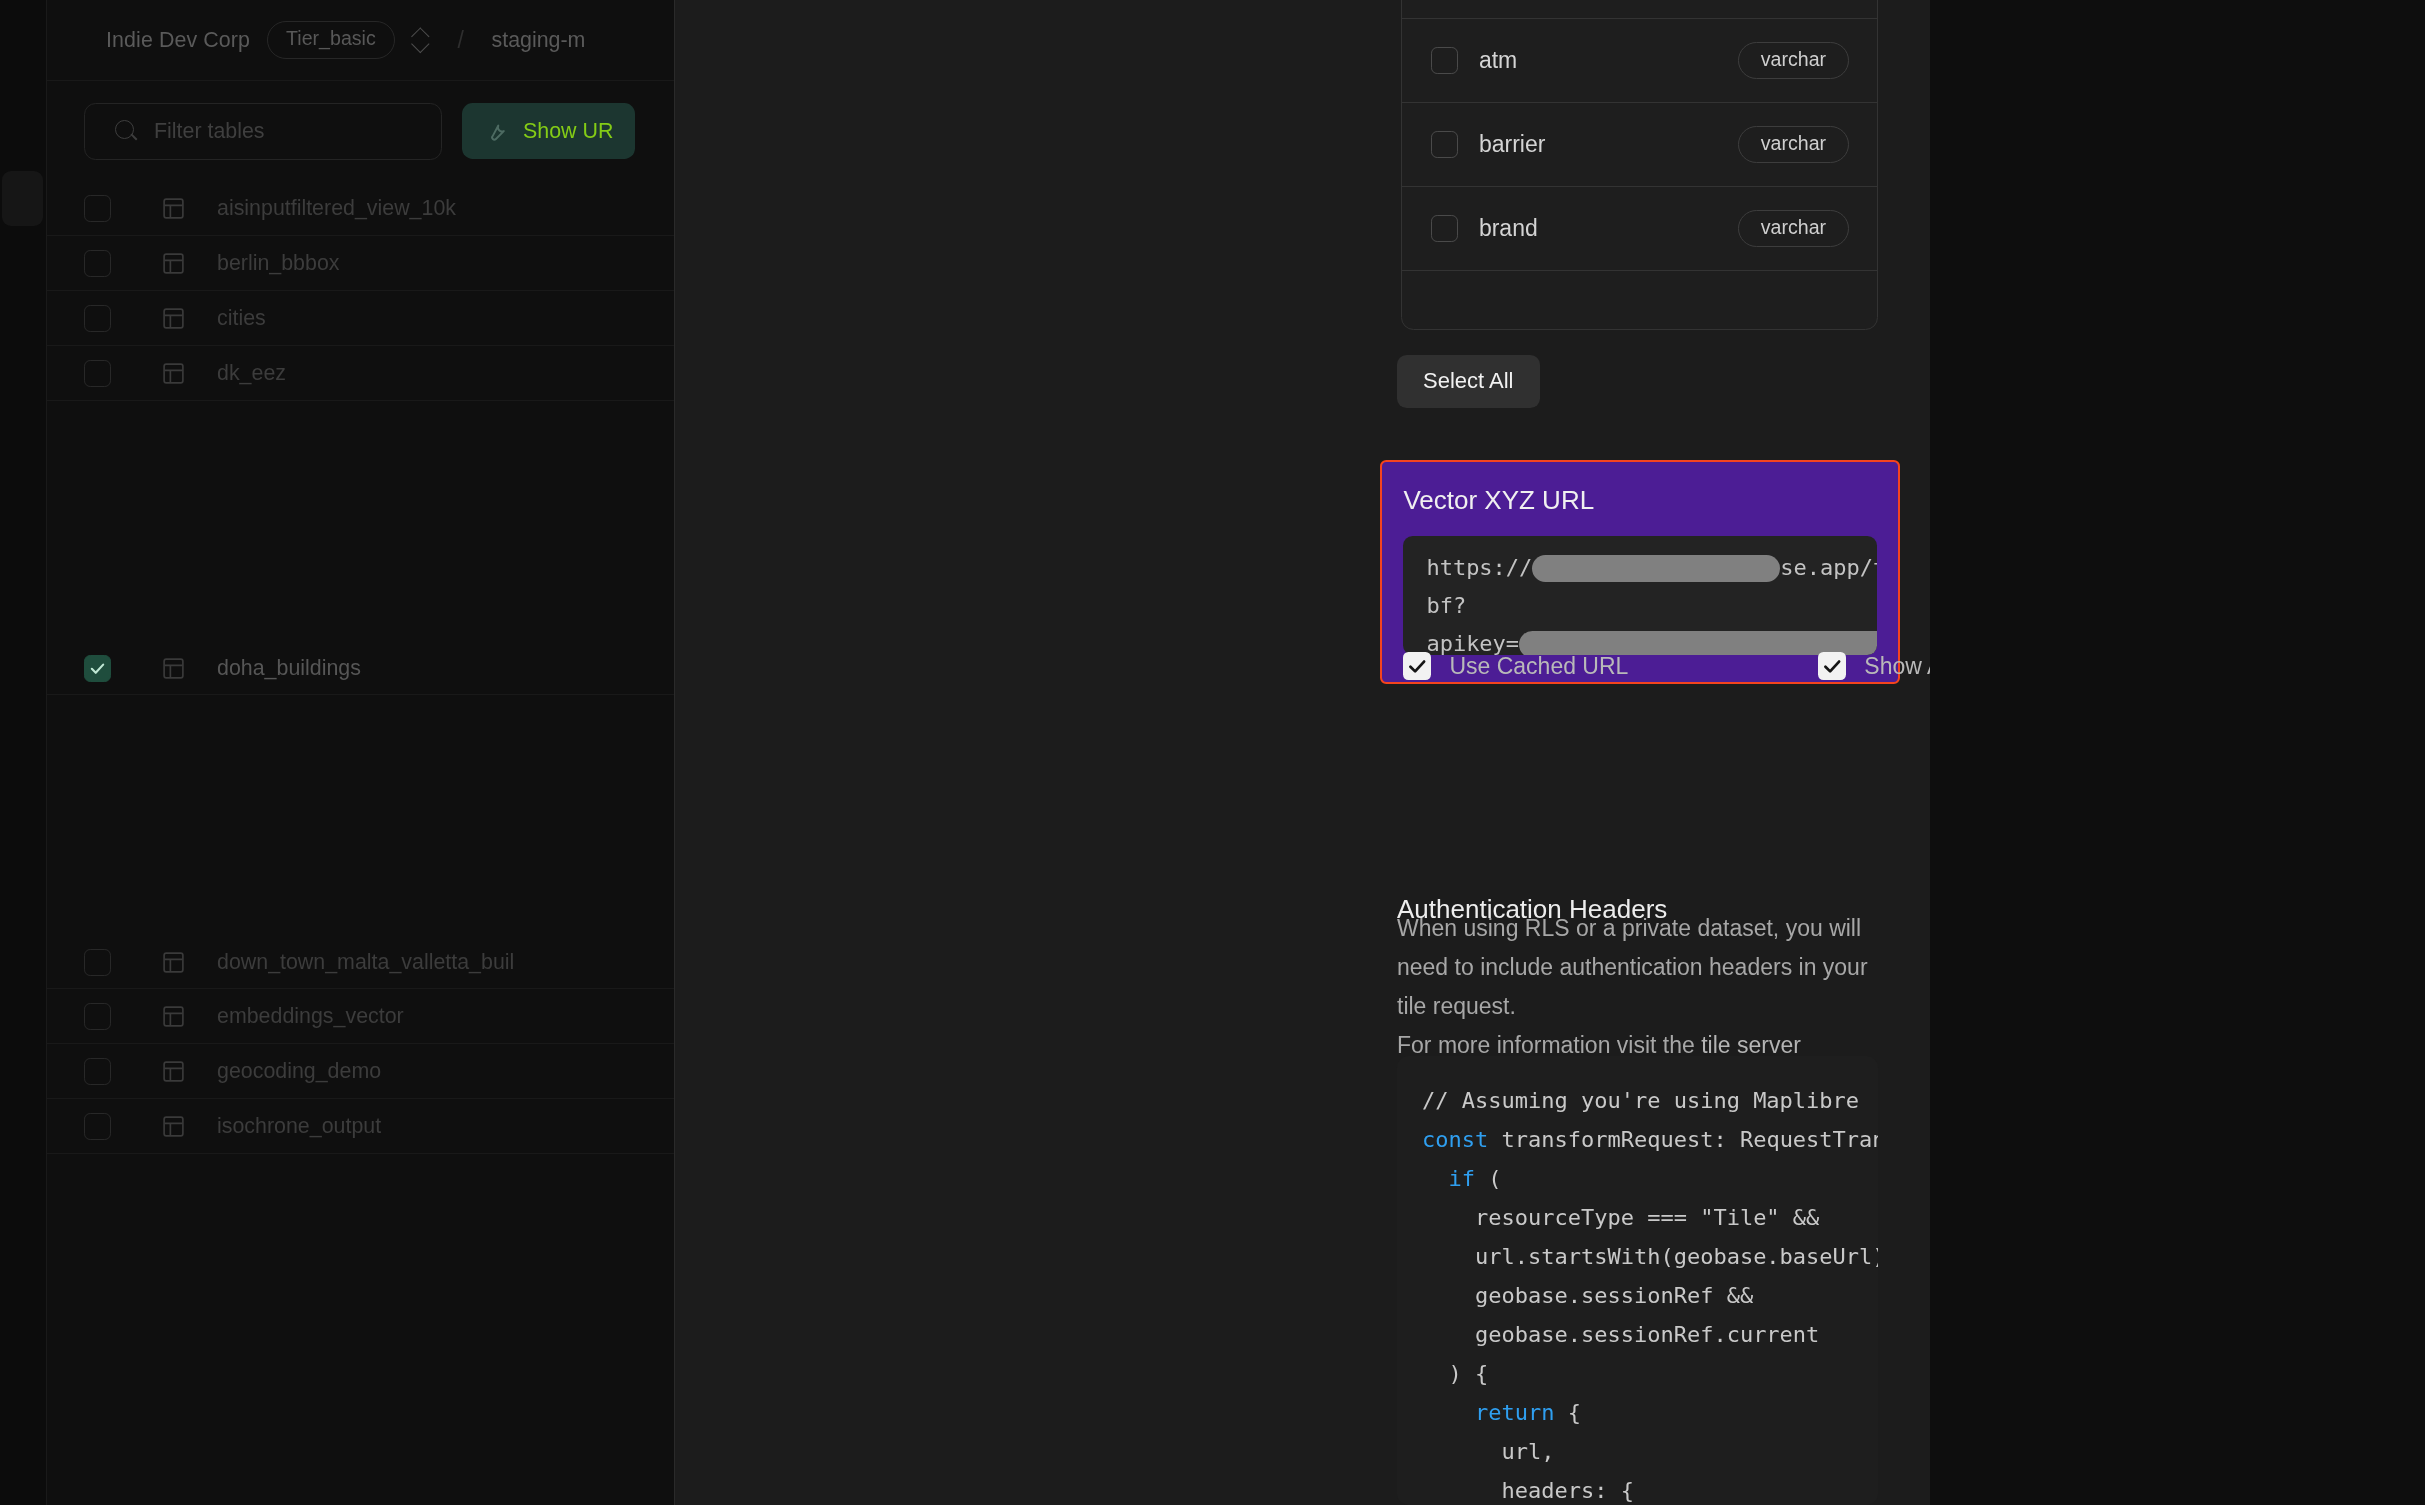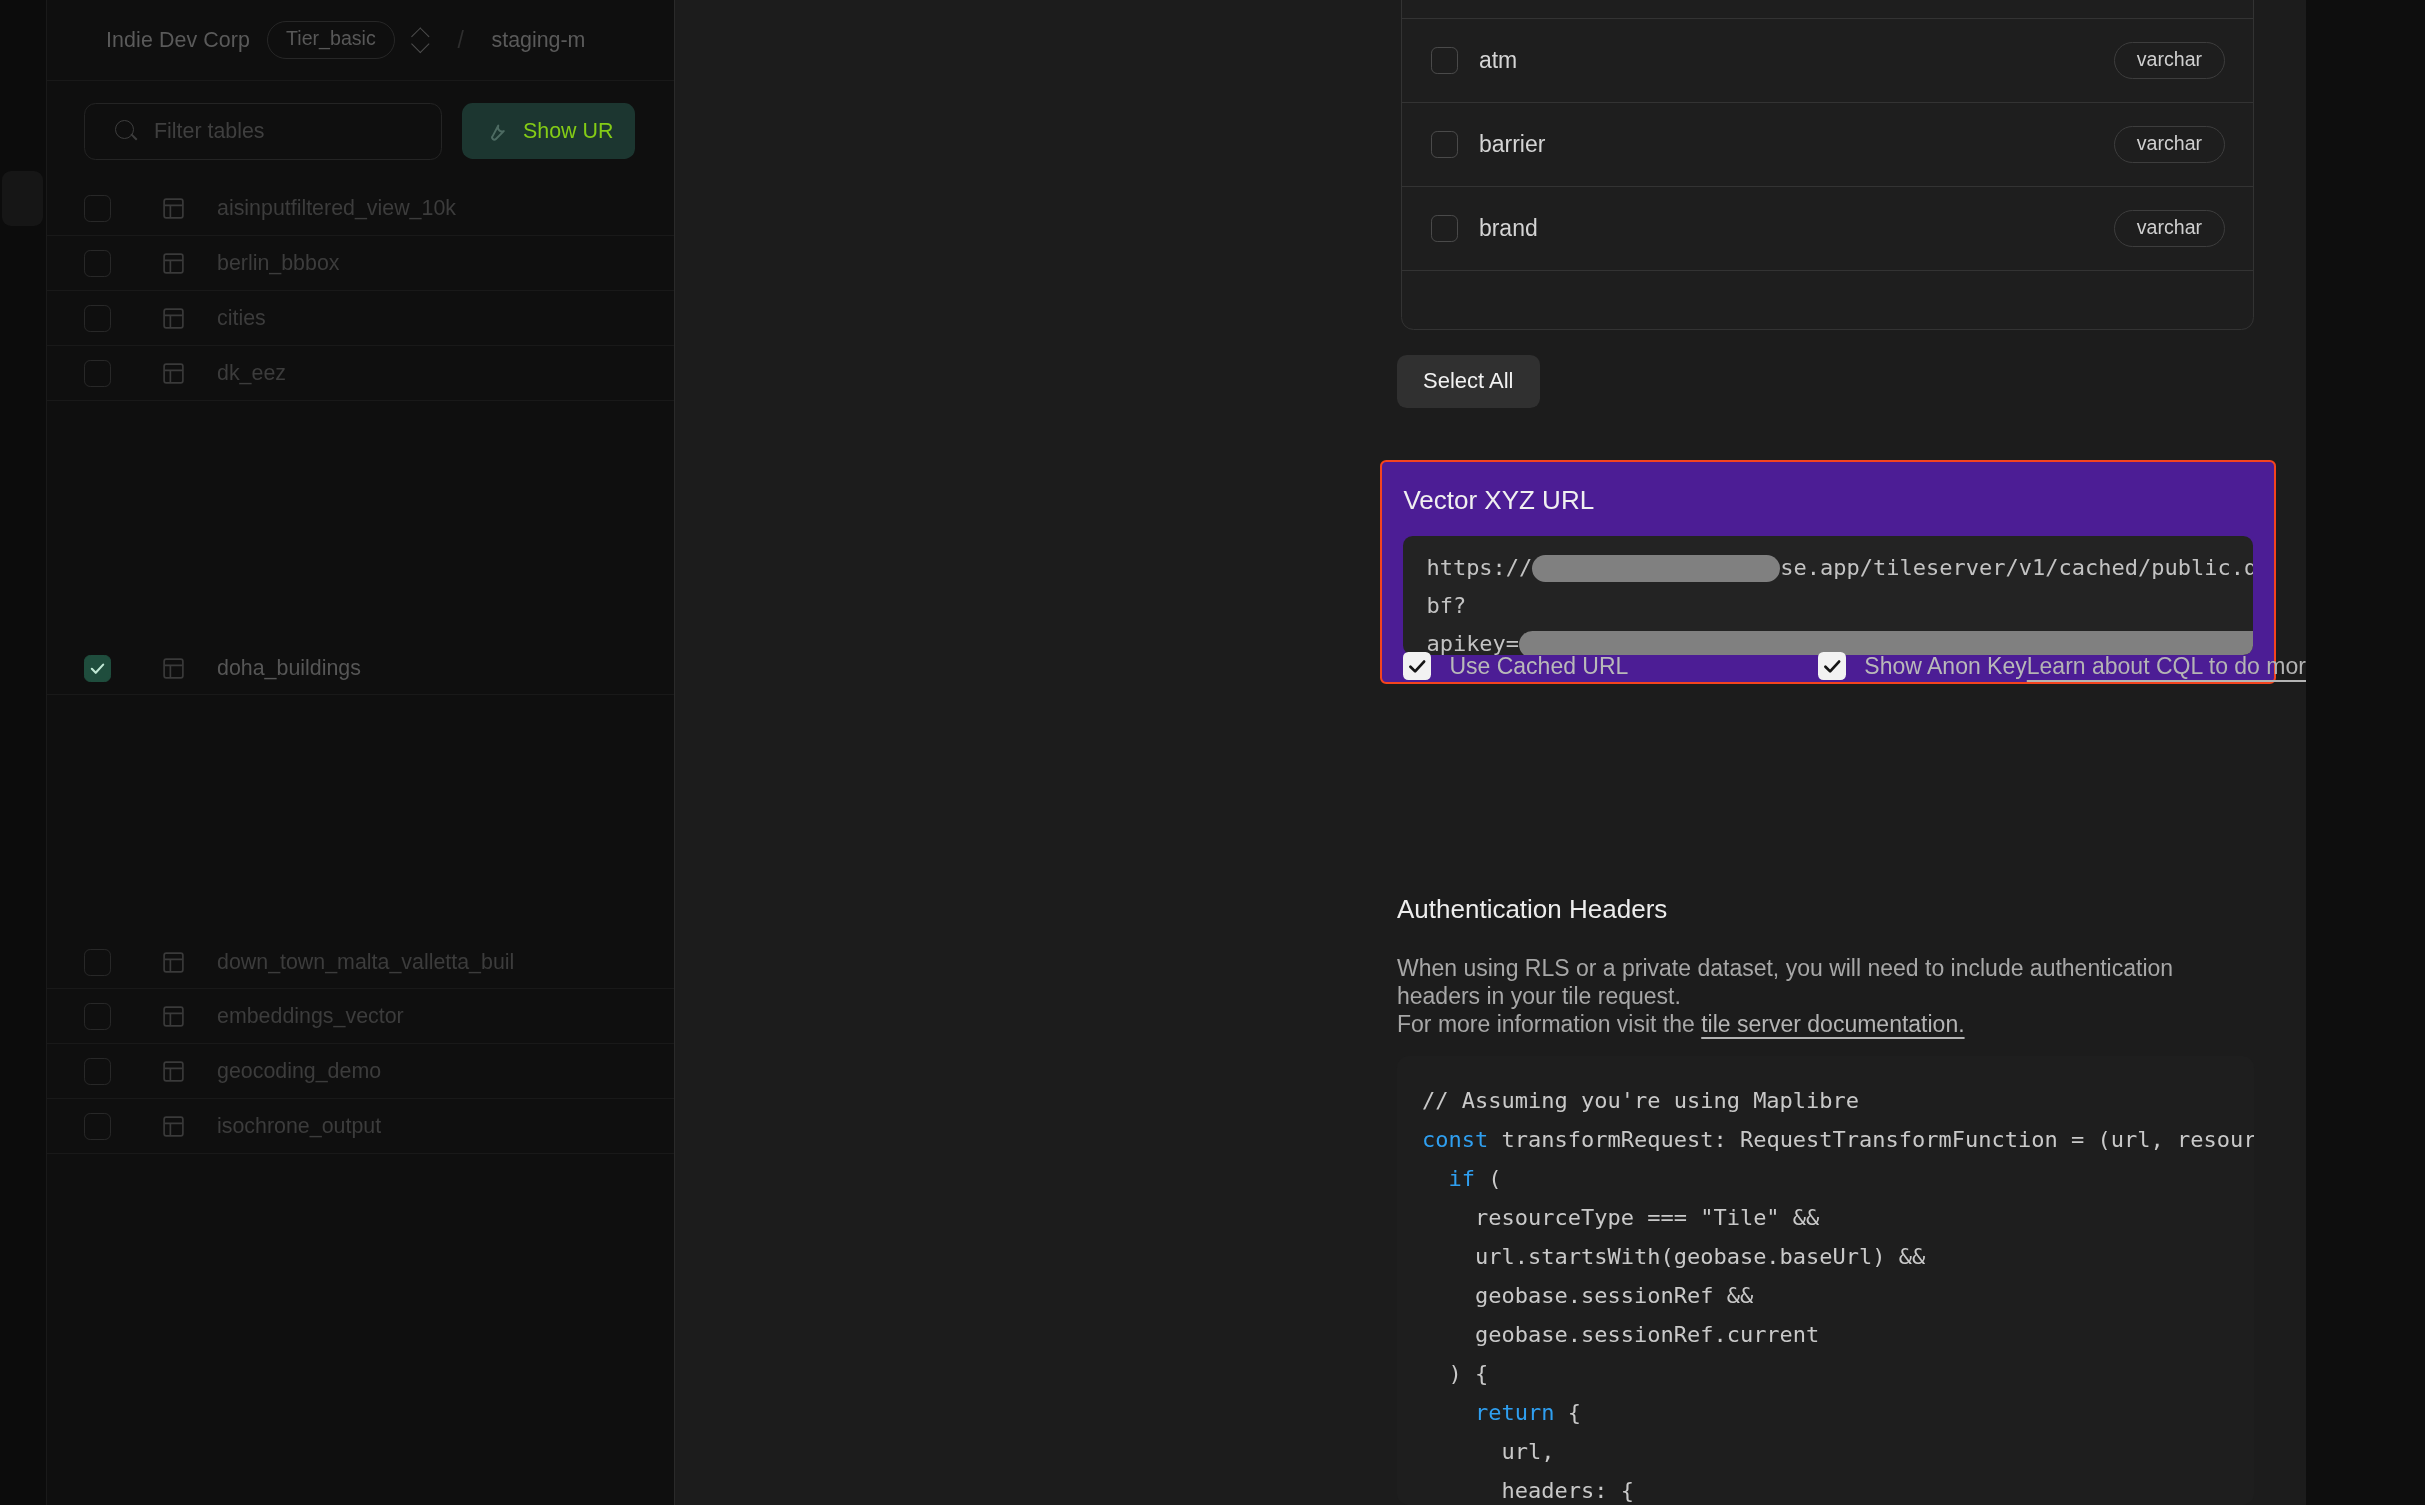--- a/index.html
+++ b/index.html
@@ -2,21 +2,21 @@
 <html style="font-size:14.3px"><head>
 <meta charset="utf-8">
 <style>
   * { box-sizing: border-box; margin: 0; padding: 0; }
   html, body {
     width: 2426px; height: 1505px;
     background: #0e0e0e;
     font-family: "Liberation Sans", sans-serif;
     overflow: hidden;
   }
-  #root { position: relative; width: 2306px; height: 1505px; background: #101010; }
+  #root { position: relative; width: 1930px; height: 1505px; background: #101010; }
 
   
   #bg-app {
     position: absolute; inset: 0;
     background: #0f0f0f;
   }
   
   .icon-rail {
     position: absolute; left: 0; top: 0; width: 47px; height: 1505px;
     background: #0c0c0c; border-right: 0.9px solid #1a1a1a;
@@ -163,22 +163,22 @@
   .chk svg { width: 20.5px; height: 20.5px; }
   .chk-lbl { font-size: 23px; color: #b9b9b9; margin-left: 18px; white-space: nowrap; }
   .cql-link {
     margin-left: auto; font-size: 23px; color: #b4b4b4;
     text-decoration: underline; text-underline-offset: 6.2px; white-space: nowrap;
   }
 
   
   .auth-title { position: absolute; left: 722px; top: 894px; font-size: 26px; color: #ededed; }
   .auth-body {
-    position: absolute; left: 722px; top: 954px; right: 52px;
-    font-size: 23px; color: #a7a7a7; line-height: 28px;
+    position: absolute; left: 722px; top: 909px; right: 52px;
+    font-size: 23px; color: #a7a7a7; line-height: 39px;
   }
   .auth-body a { color: #b4b4b4; text-decoration: underline; text-underline-offset: 5.4px; }
 
   
   .code-box {
     position: absolute; left: 722px; right: 52px; top: 1056px; bottom: 0;
     background: #1e1e1e; border-radius: 11.6px;
     padding: 25px 0 0 25px; overflow: hidden;
   }
   pre.code {

